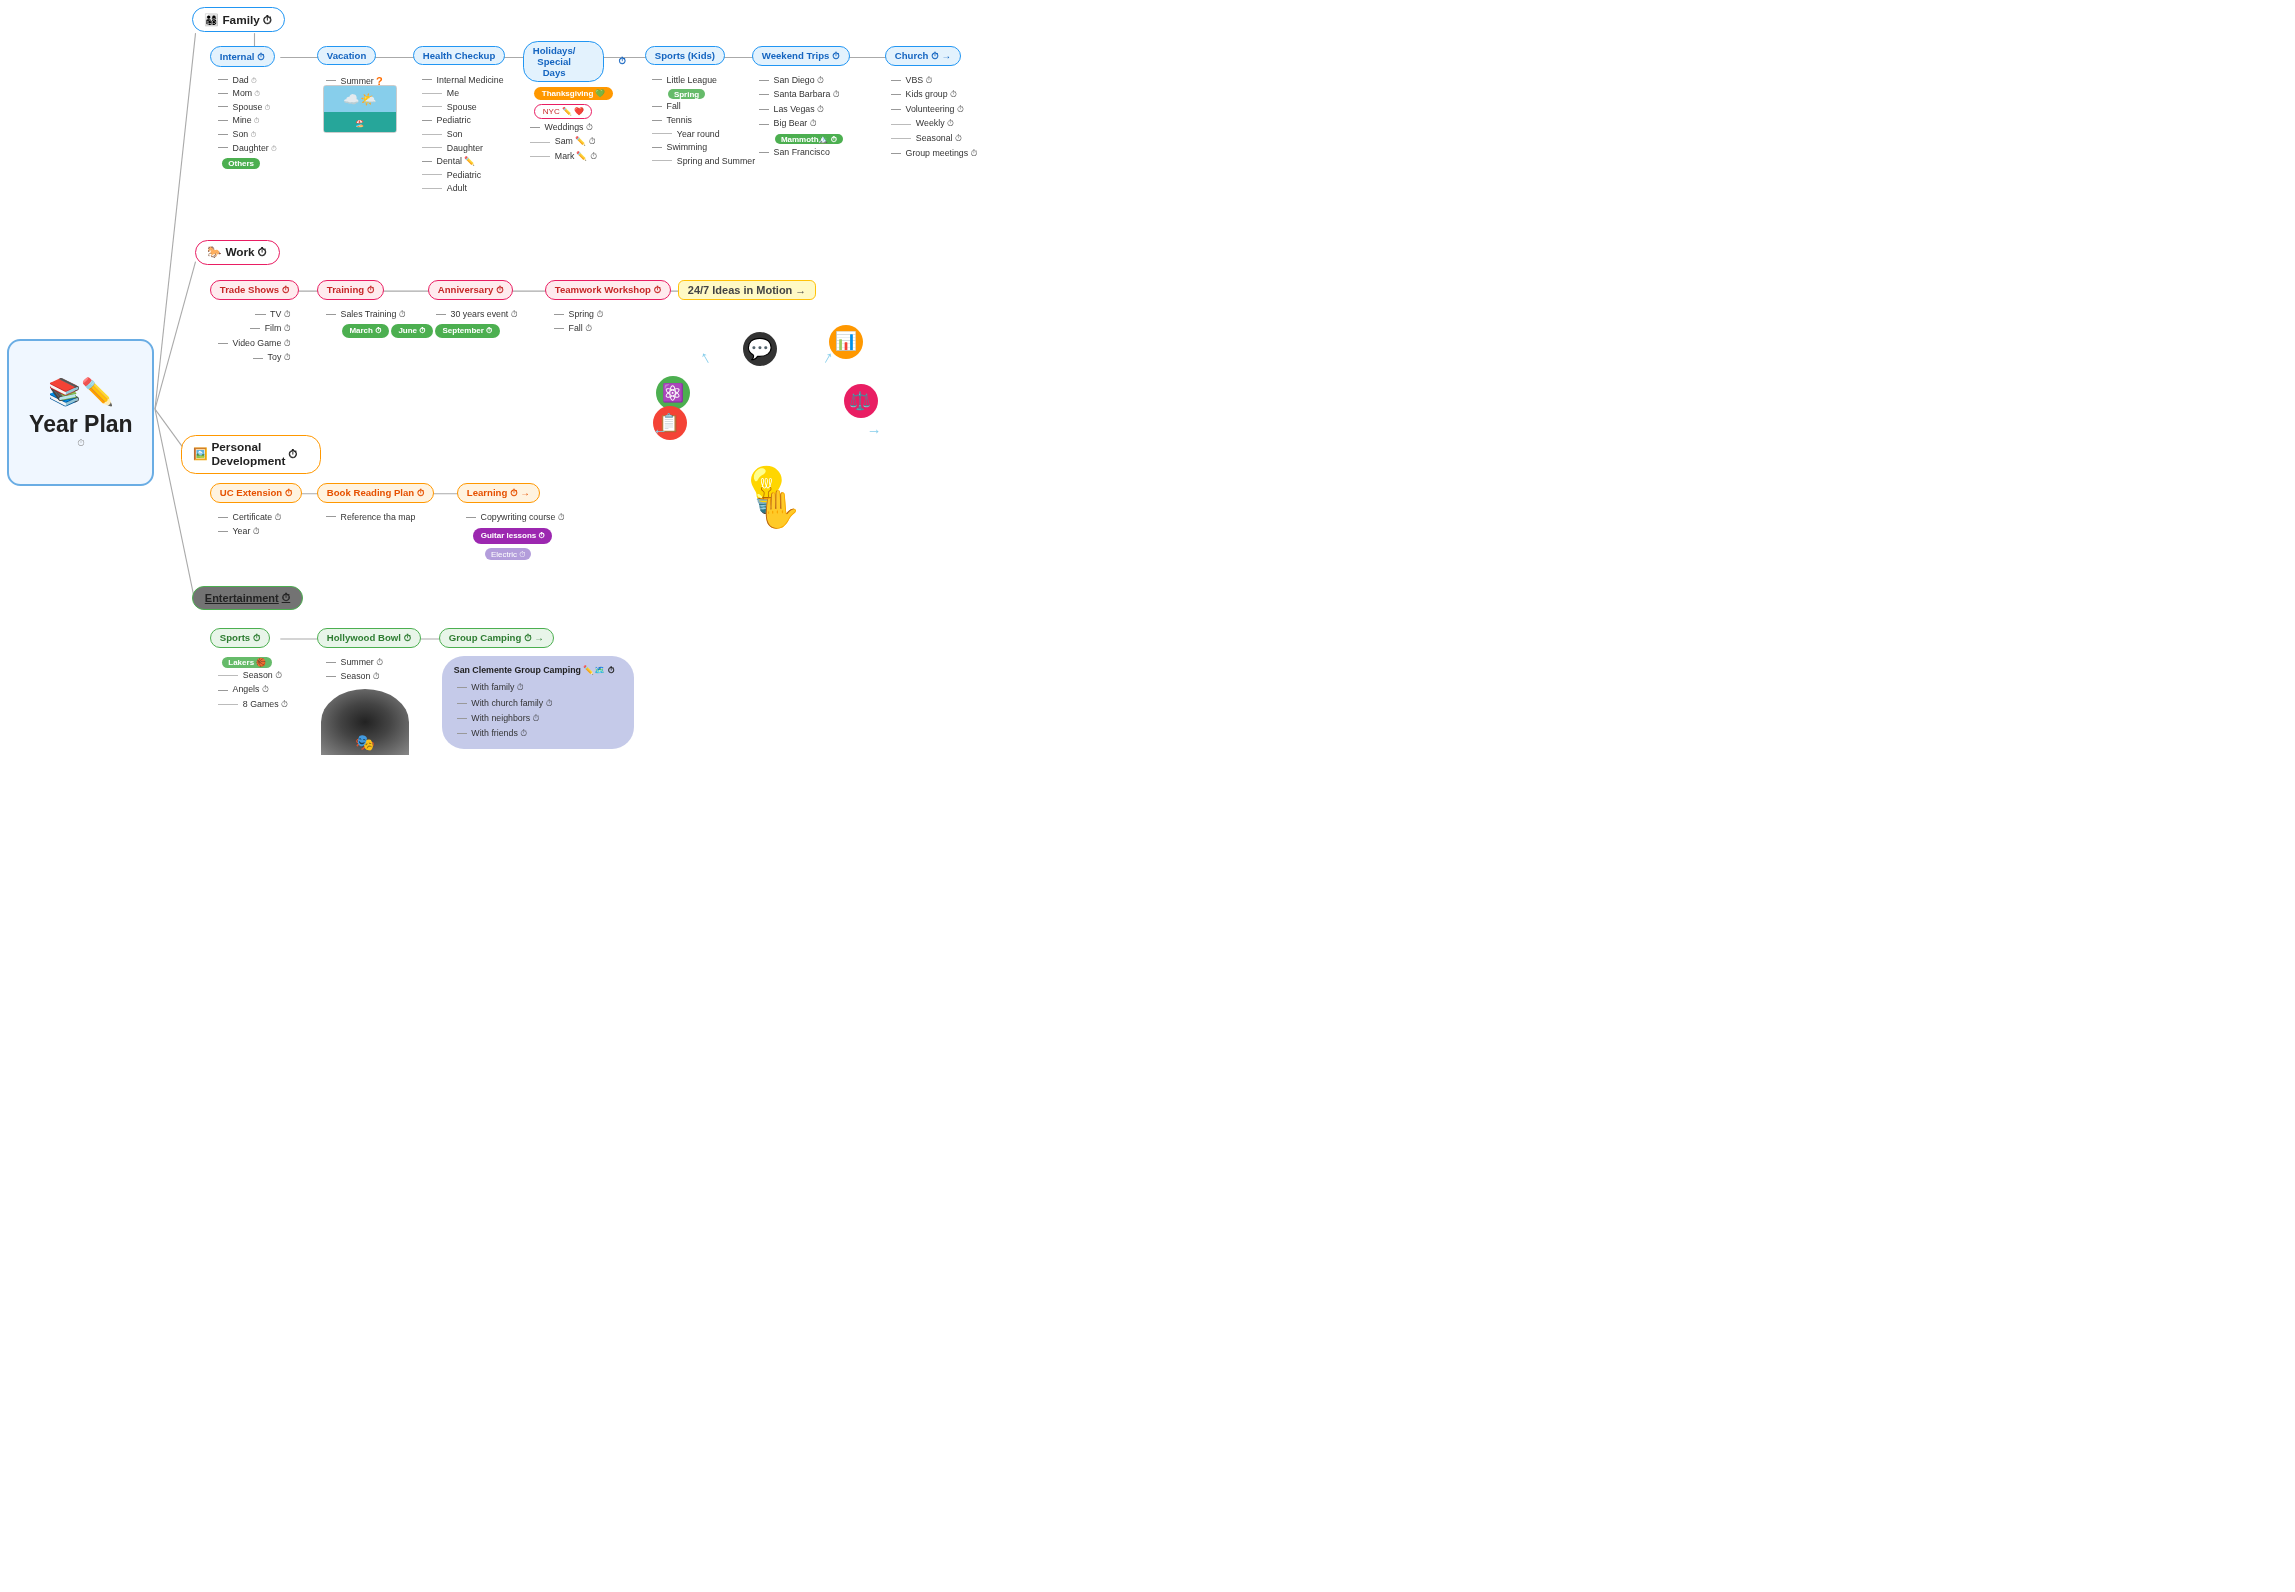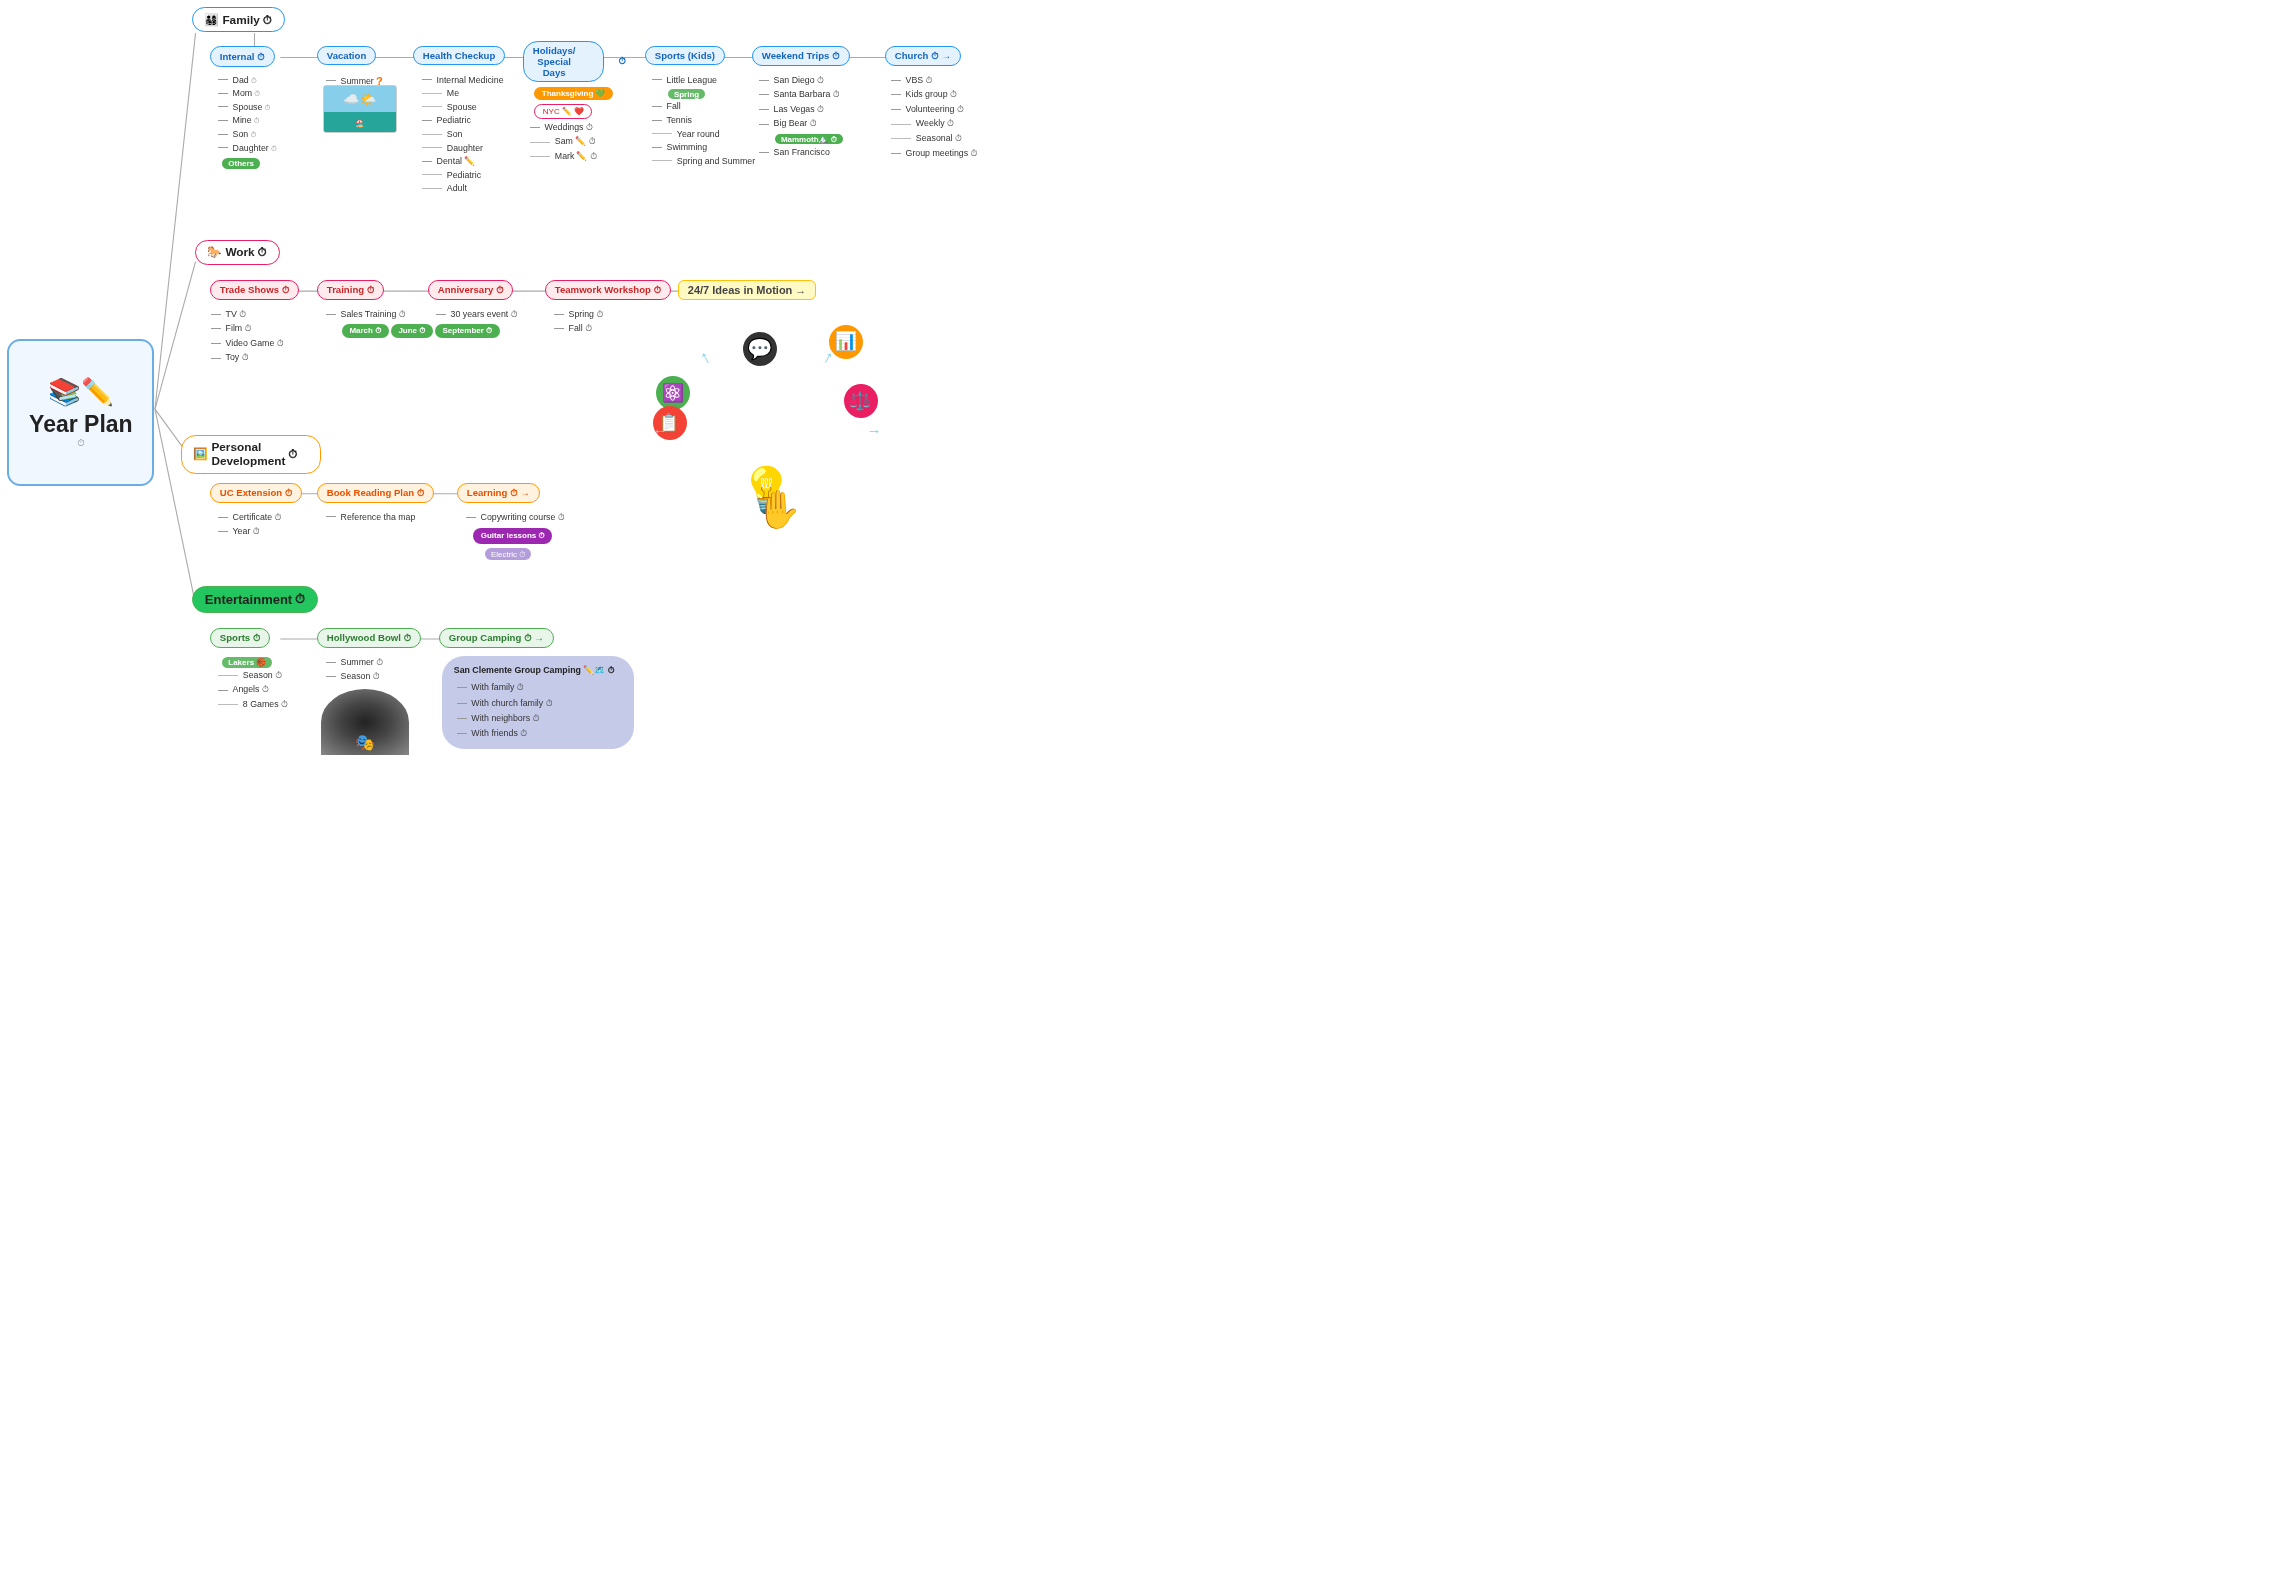--- a/index.html
+++ b/index.html
@@ -208,24 +208,25 @@
       background: #fff3e0;
       color: #e65100;
       border-radius: 14.7px;
     }
 
     
     .node-entertainment {
       left: 192px; top: 586px;
       border: 1.5px solid #4caf50;
       border-radius: 14.7px;
-      background: #22c55e;
+      background: #737373;
       color: #222;
-      font-size: 13px;
+      font-size: 11px;
       padding: 4.4px 11.8px;
+      text-decoration: underline;
     }
     .node-sports-ent {
       left: 210px; top: 628px;
       border: 1.5px solid #4caf50;
       background: #e8f5e9;
       color: #2e7d32;
       border-radius: 14.7px;
     }
     .node-hollywood {
       left: 317px; top: 628px;
@@ -577,21 +578,21 @@
   <div class="node node-work">
     <span>🐎</span>
     <span>Work</span>
     <span>⏱</span>
   </div>
 
   <div class="node node-tradeshows">
     <span>Trade Shows</span>
     <span>⏱</span>
   </div>
-  <div class="subitems" style="left:208px;top:308px;">
+  <div class="subitems" style="left:215px;top:308px;align-items:flex-end;">
     <div class="subitem">TV ⏱</div>
     <div class="subitem">Film ⏱</div>
     <div class="subitem">Video Game ⏱</div>
     <div class="subitem">Toy ⏱</div>
   </div>
 
   <div class="node node-training">
     <span>Training</span>
     <span>⏱</span>
   </div>

